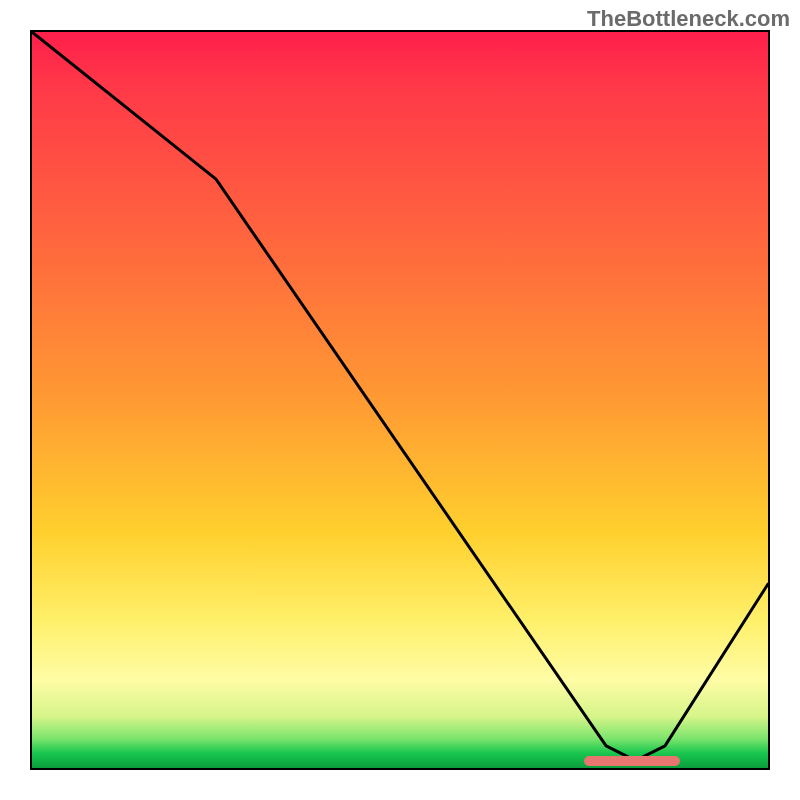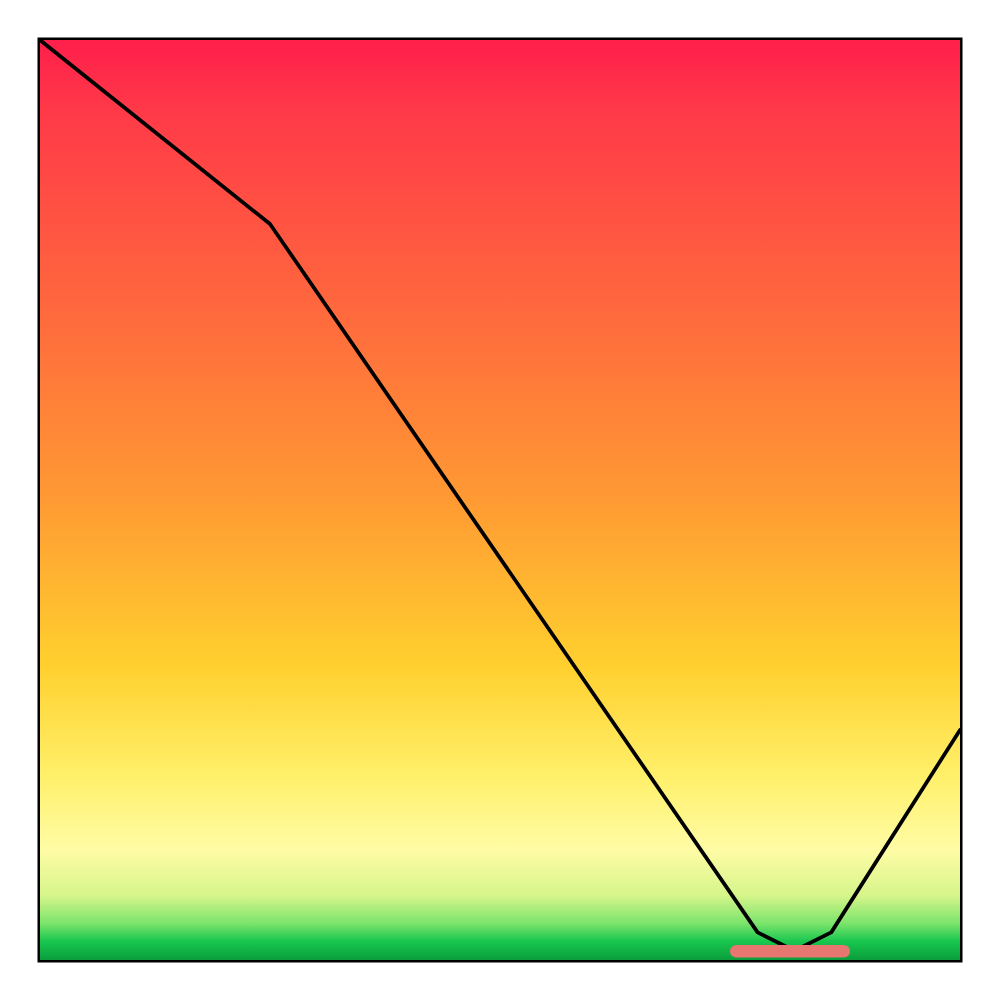--- a/index.html
+++ b/index.html
@@ -63,20 +63,21 @@
     height: 10px;
     border-radius: 5px;
     background: #e6766f;
   }
 </style>
 </head>
 <body>
 
 <div class="container">
 
+  <div class="attribution">TheBottleneck.com</div>
 
   <div class="plot-frame">
     <div class="gradient"></div>
 
     <svg class="curve" viewBox="0 0 736 736" preserveAspectRatio="none">
       <path d="M0.0 0.0 L184.0 147.2 L574.1 713.9 L603.5 728.6 L633.0 713.9 L736.0 552.0" fill="none" stroke="#000" stroke-width="3" stroke-linecap="round" stroke-linejoin="round"></path>
     </svg>
 
     <div class="marker" style="left: 552px; width: 95.68px; top: 723.64px; background: rgb(230, 118, 111);"></div>
   </div>

